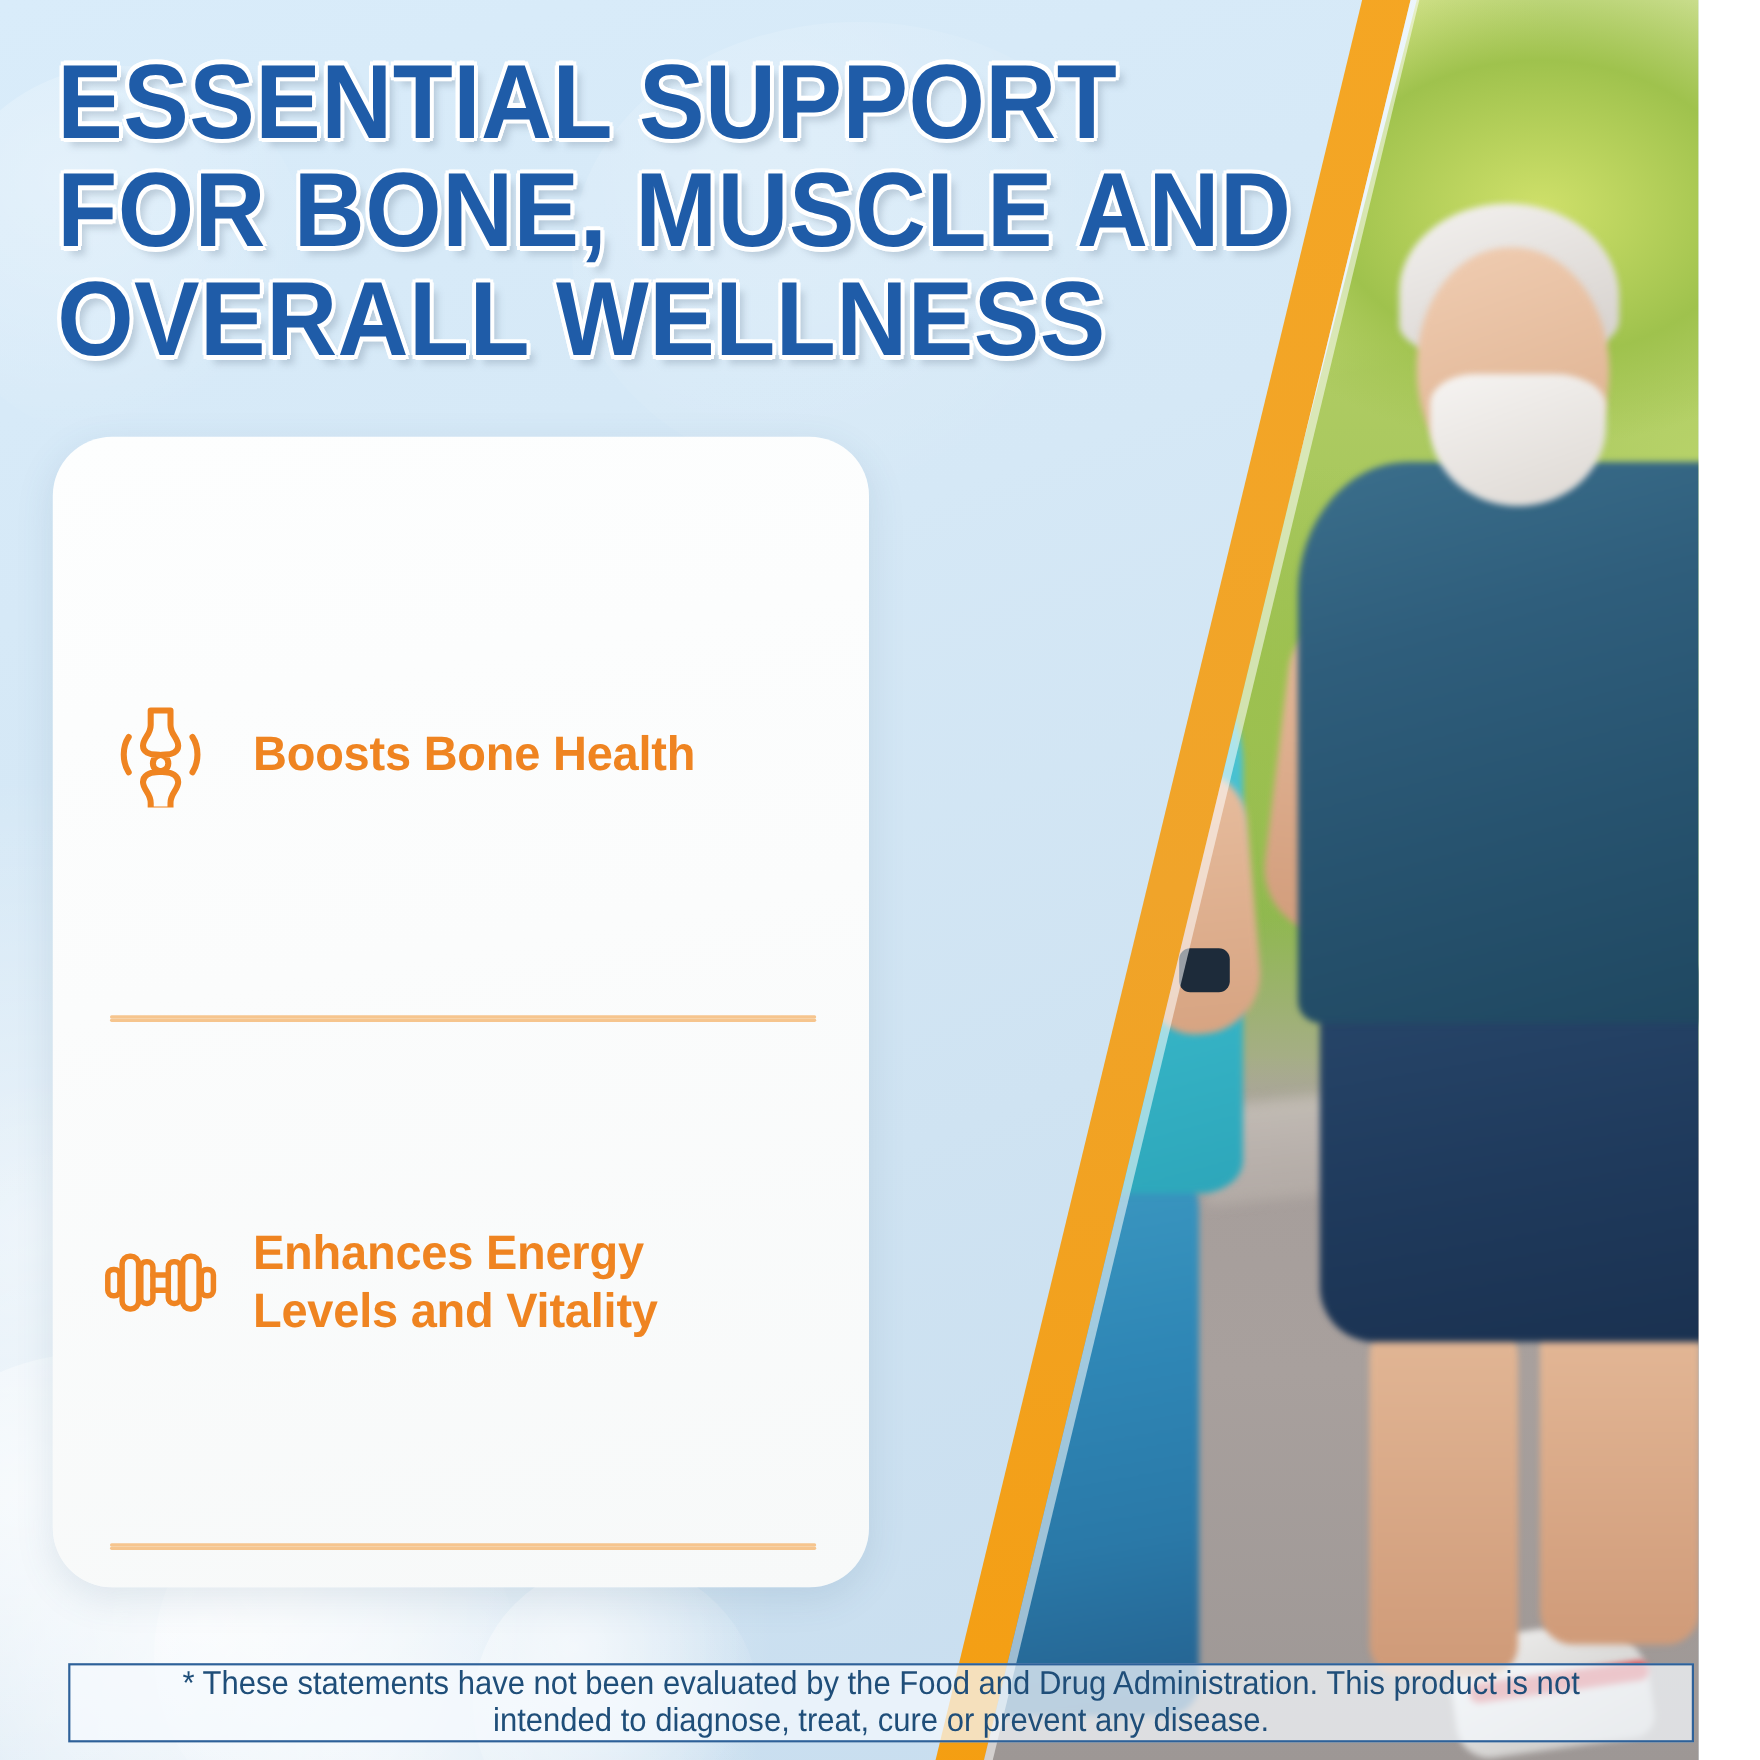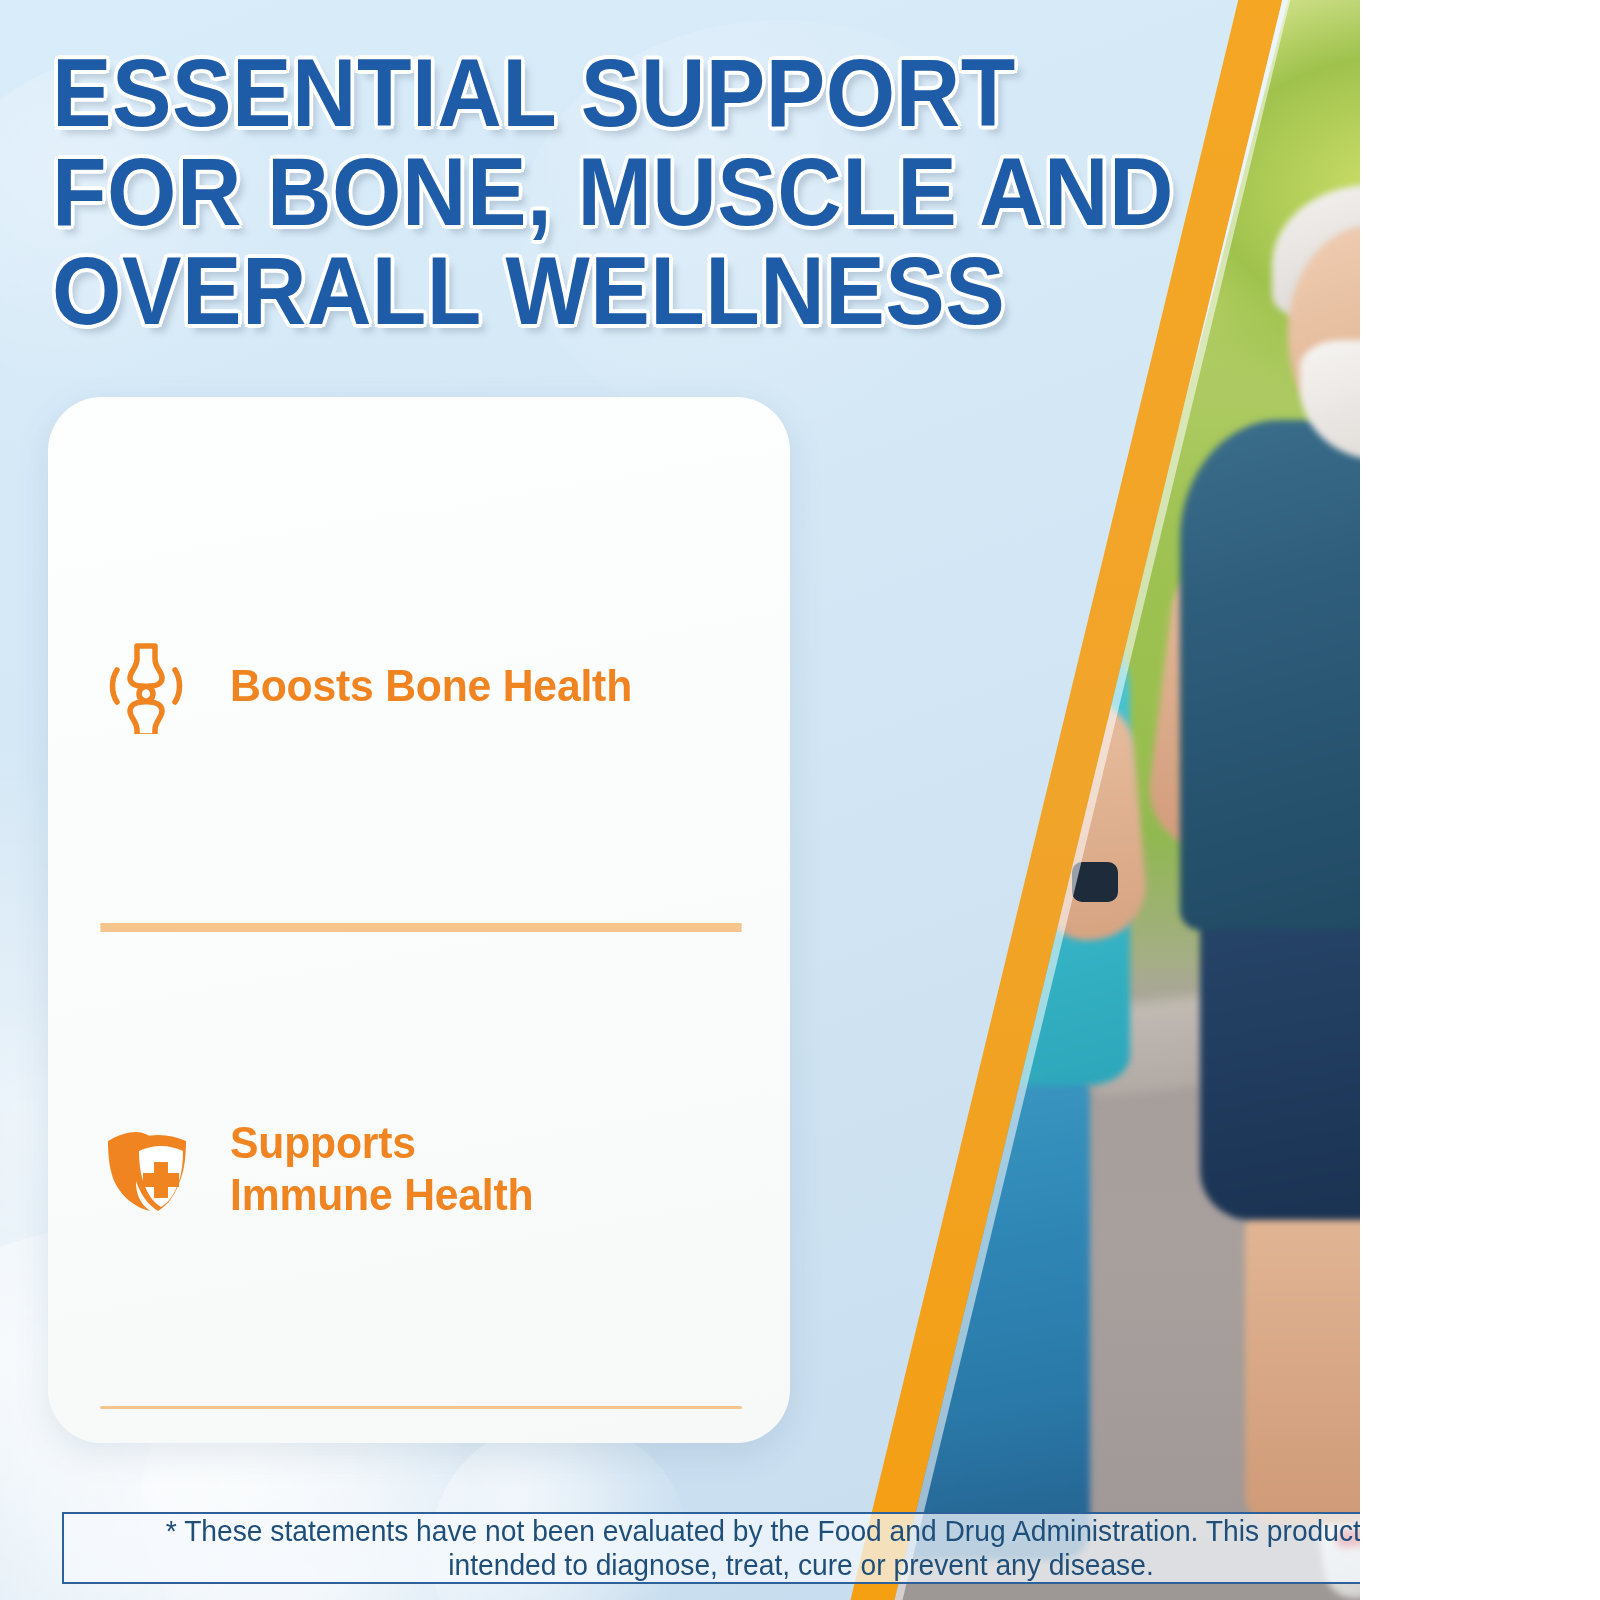--- a/index.html
+++ b/index.html
@@ -7,21 +7,21 @@
     margin: 0;
     padding: 0;
     background: #ffffff;
   }
   body {
     font-family: "Liberation Sans", sans-serif;
   }
 
   .banner {
     position: relative;
-    width: 1360px;
+    width: 1544px;
     height: 1600px;
     overflow: hidden;
     background: #d9eaf6;
   }
 
   
   .bg-base {
     position: absolute;
     inset: 0;
     background:
@@ -358,35 +358,39 @@
         </svg>
       </span>
       <span class="benefit-label">Boosts Bone Health</span>
     </div>
 
     <div class="divider"></div>
 
 
     <div class="divider"></div>
 
-
-    <div class="divider"></div>
-
     <div class="benefit">
       <span class="benefit-icon">
-        <svg width="100" height="100" viewBox="0 0 100 100" fill="none">
-          <path d="M12 22 c10 -6 20 -9 28 -9 c7 0 13 3 17 7 c-10 2 -17 6 -17 14 v30 c0 13 6 22 14 28 c-18 -4 -33 -19 -38 -36 c-3 -10 -4 -23 -4 -34 z" fill="#ef8421"></path>
-          <path d="M62 16 c10 0 19 2 28 6 c0 12 -1 26 -5 37 c-5 16 -13 27 -23 33 c-10 -6 -18 -17 -23 -33 c-4 -11 -5 -25 -5 -37 c9 -4 18 -6 28 -6 z" fill="#ef8421"></path>
-          <path d="M65 27 c8 0 16 2 22 5 c0 10 -1 21 -4 30 c-4 13 -10 21 -18 26 c-8 -5 -14 -13 -18 -26 c-3 -9 -4 -20 -4 -30 c6 -3 14 -5 22 -5 z" fill="#ffffff"></path>
-          <path d="M58 43 h14 v11 h11 v14 h-11 v11 h-14 v-11 h-11 v-14 h11 z" fill="#ef8421"></path>
+        <svg width="104" height="80" viewBox="0 0 104 80" fill="none" stroke="#ef8421" stroke-width="5" stroke-linecap="round" stroke-linejoin="round">
+          <rect x="4" y="28" width="11" height="24" rx="5"></rect>
+          <rect x="17" y="16" width="15" height="48" rx="7"></rect>
+          <rect x="34" y="21" width="11" height="38" rx="5"></rect>
+          <rect x="59" y="21" width="11" height="38" rx="5"></rect>
+          <rect x="72" y="16" width="15" height="48" rx="7"></rect>
+          <rect x="89" y="28" width="11" height="24" rx="5"></rect>
+          <path d="M45 33 h14"></path>
+          <path d="M45 47 h14"></path>
         </svg>
       </span>
-      <span class="benefit-label" style="white-space:pre-line">Supports
-Immune Health</span>
+      <span class="benefit-label" style="white-space:pre-line">Enhances Energy
+Levels and Vitality</span>
     </div>
+
+    <div class="divider"></div>
+
 
     <div class="divider"></div>
 
 
   </div>
 
   <div class="disclaimer">
     <div class="disclaimer-text">* These statements have not been evaluated by the Food and Drug Administration. This product is not intended to diagnose, treat, cure or prevent any disease.</div>
   </div>
 

